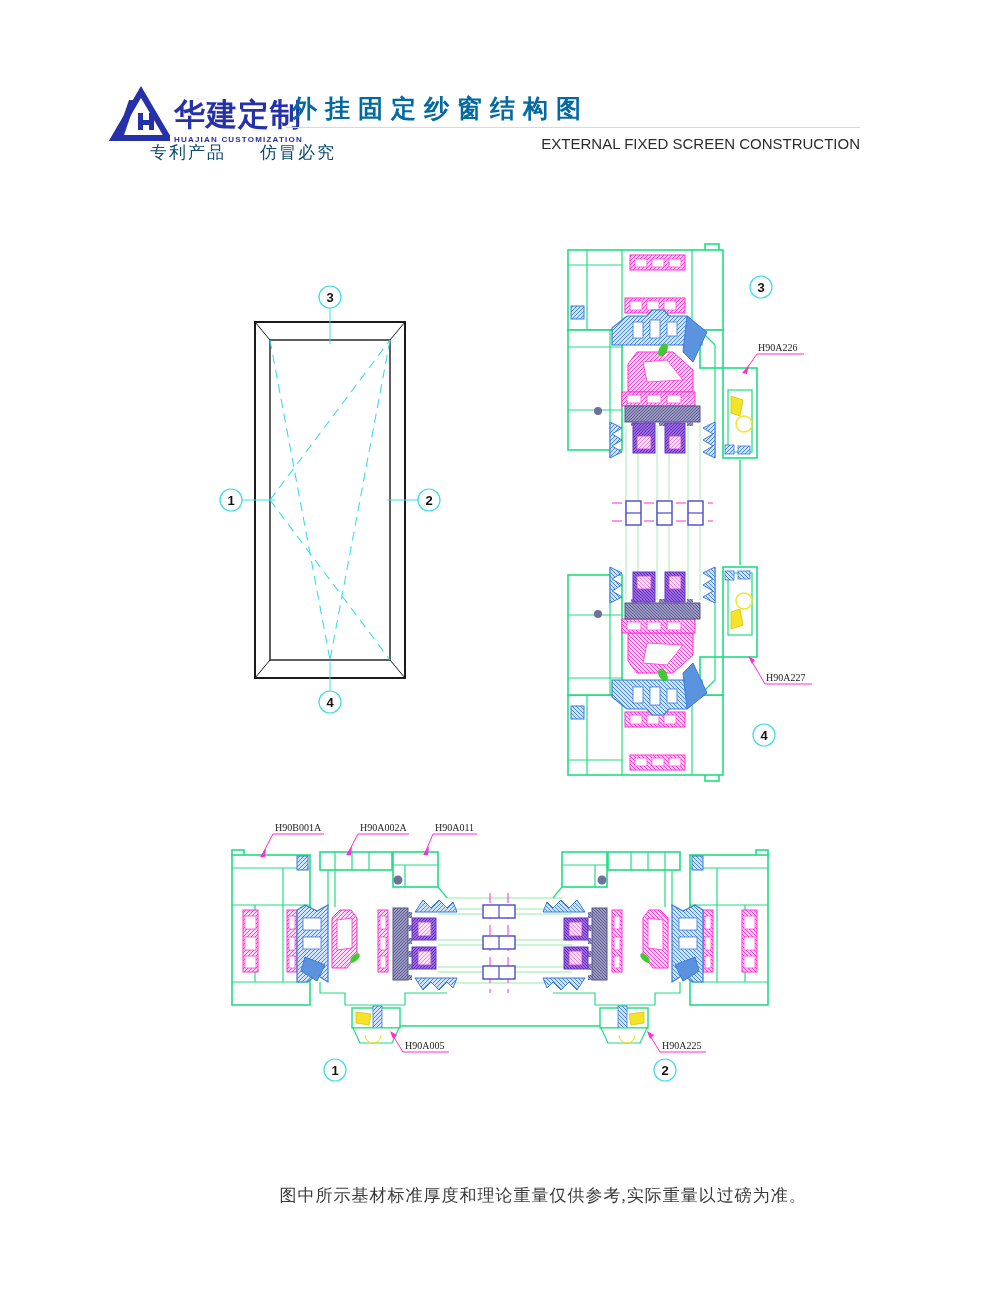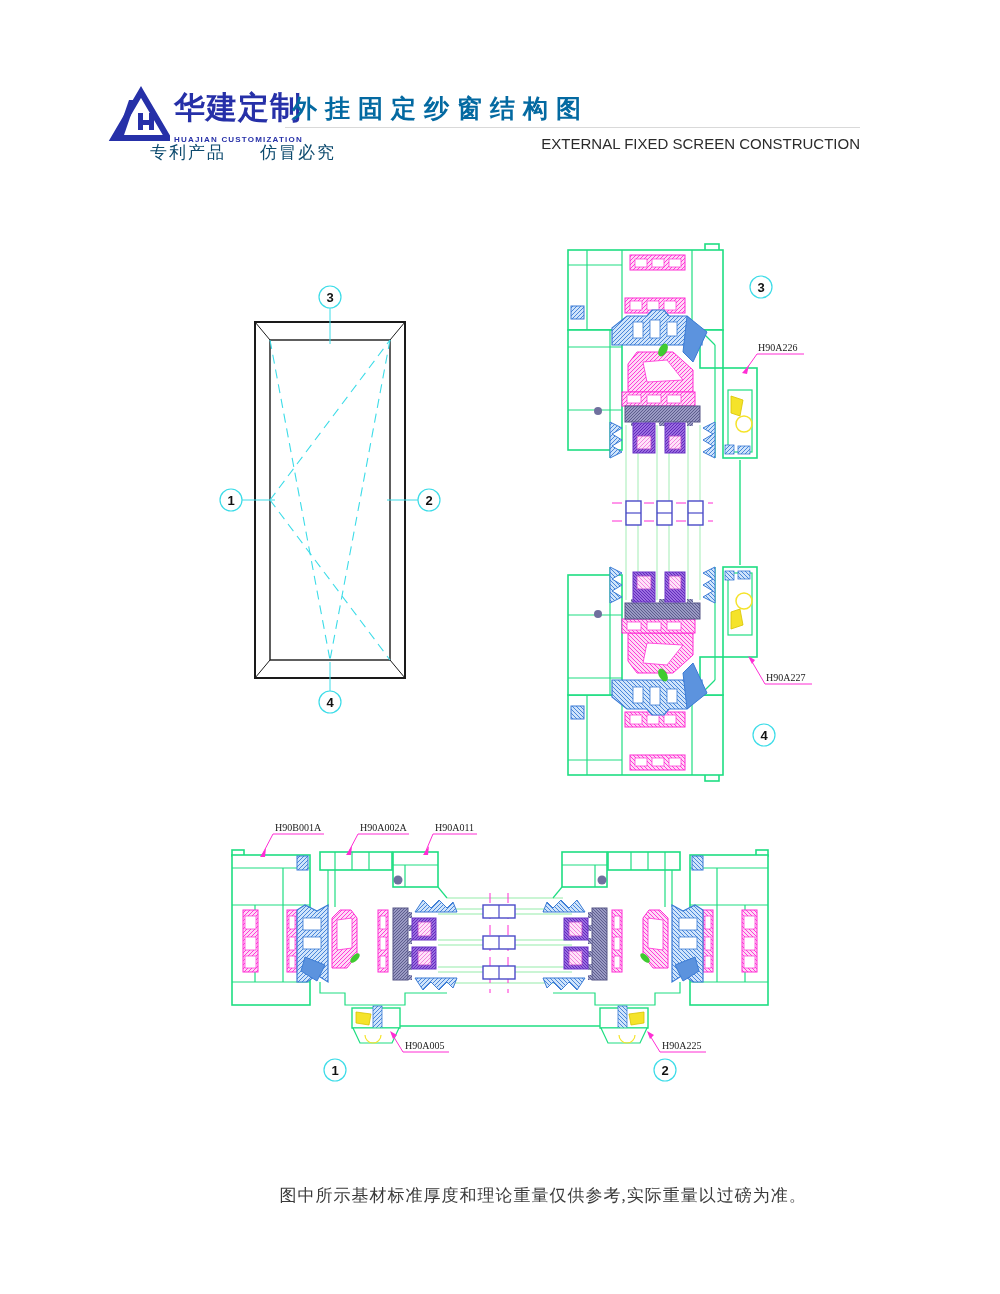--- a/index.html
+++ b/index.html
@@ -3,21 +3,21 @@
 <meta charset="utf-8">
 <style>
   html,body{margin:0;padding:0;background:#fff;}
   #page{position:relative;width:1000px;height:1294px;background:#ffffff;overflow:hidden;
         font-family:"Liberation Sans",sans-serif;}
   
   #logo{position:absolute;left:108px;top:86px;display:flex;align-items:flex-end;}
   #logo-text{margin-left:4px;}
   #brand-cn{font-size:31px;font-weight:bold;color:#2630A8;letter-spacing:1px;line-height:34px;
             font-family:"Liberation Sans",sans-serif;}
-  #brand-en{font-size:8px;font-weight:bold;color:#2630A8;letter-spacing:1.2px;margin-top:10px;}
+  #brand-en{font-size:8px;font-weight:bold;color:#2630A8;letter-spacing:1.2px;margin-top:3px;}
   #title-cn{position:absolute;left:292px;top:92px;font-size:25px;color:#0369a1;letter-spacing:8px;
             font-family:"Liberation Serif",serif;font-weight:bold;}
   #title-rule{position:absolute;left:285px;top:127px;width:575px;height:1px;background:#d9d9d9;}
   #title-en{position:absolute;left:0;top:135px;width:860px;text-align:right;font-size:15px;color:#2b2b2b;
             font-family:"Liberation Sans",sans-serif;letter-spacing:0px;}
   #patent{position:absolute;left:150px;top:141px;font-size:17px;color:#0c4a6e;
           font-family:"Liberation Serif",serif;letter-spacing:2px;}
   #patent span{margin-right:34px;}
   
   #footer-note{position:absolute;left:0;top:1184px;width:1000px;text-align:center;

